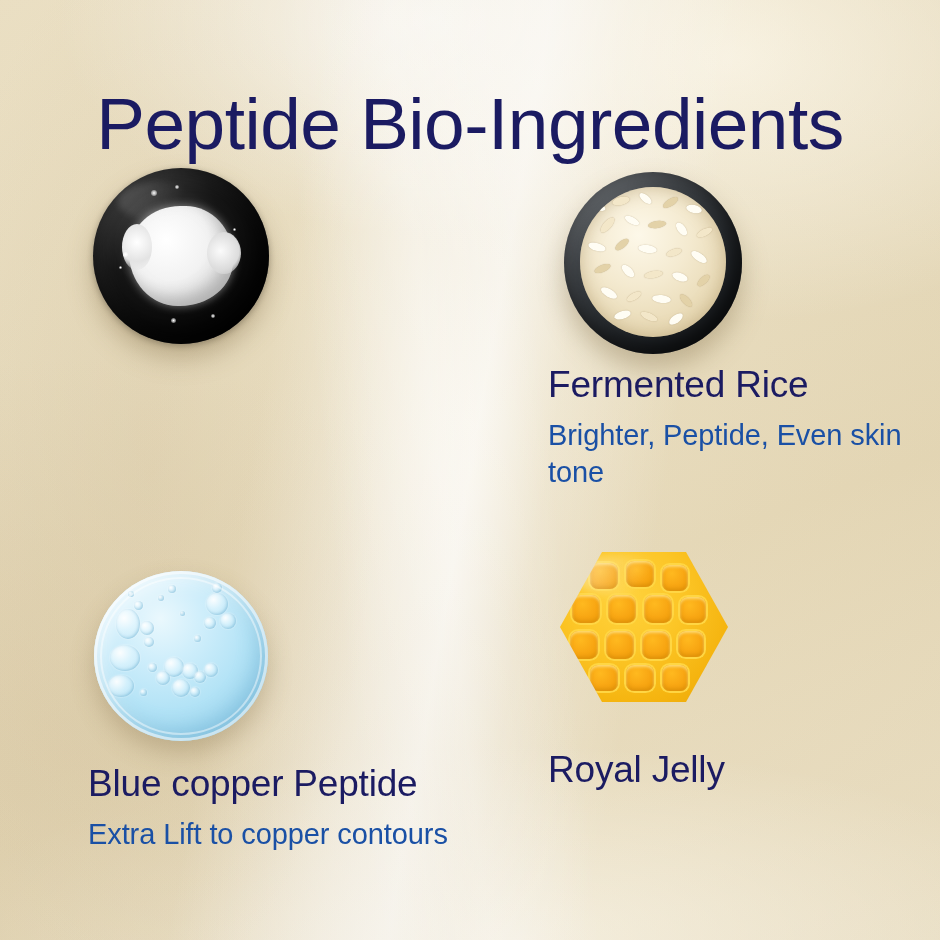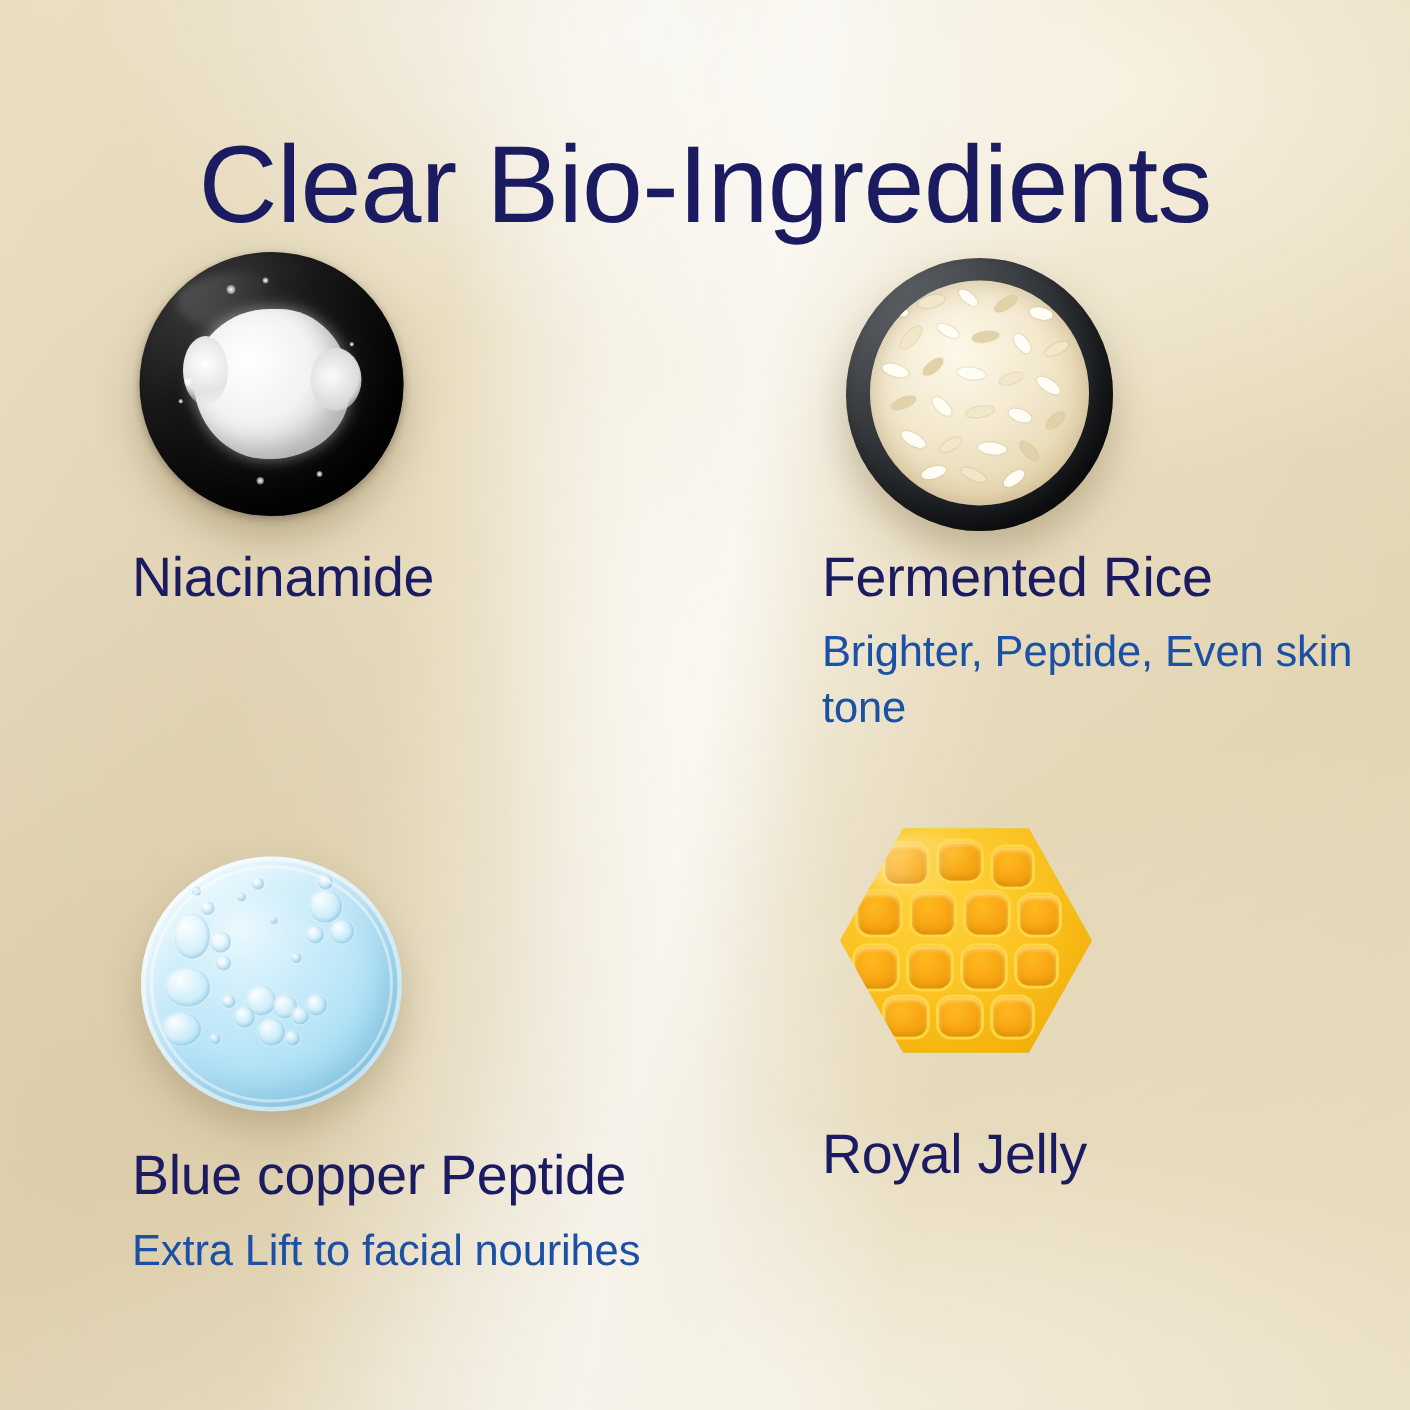--- a/index.html
+++ b/index.html
@@ -273,38 +273,37 @@
     background: linear-gradient(120deg, rgba(255,255,255,0.45), rgba(255,255,255,0) 70%);
     filter: blur(4px);
     pointer-events: none;
   }
 </style>
 </head>
 <body>
 
 <div id="poster">
 
-  <h1 class="page-title">Clear Bio-Ingredients</h1>
+  <h1 class="page-title">Peptide Bio-Ingredients</h1>
 
   <div class="cards">
 
     <div class="card c0">
       <div class="thumb-wrap">
         <div class="dish-black">
           <div class="powder"></div>
           <span class="speck" style="left:58px;top:22px;width:6px;height:6px;"></span>
           <span class="speck" style="left:82px;top:17px;width:4px;height:4px;"></span>
           <span class="speck" style="left:30px;top:84px;width:5px;height:5px;"></span>
           <span class="speck" style="left:26px;top:98px;width:3px;height:3px;"></span>
           <span class="speck" style="left:78px;top:150px;width:5px;height:5px;"></span>
           <span class="speck" style="left:118px;top:146px;width:4px;height:4px;"></span>
           <span class="speck" style="left:140px;top:60px;width:3px;height:3px;"></span>
         </div>
       </div>
-      <div class="card-title">Niacinamide</div>
     </div>
 
     <div class="card c1">
       <div class="thumb-wrap">
         <div class="bowl-dark">
           <div class="rice-fill">
             <span class="grain" style="left:10px;top:16px;width:16px;height:7px;transform:rotate(22deg);"></span>
             <span class="grain md" style="left:32px;top:10px;width:18px;height:8px;transform:rotate(-14deg);"></span>
             <span class="grain" style="left:58px;top:8px;width:15px;height:7px;transform:rotate(40deg);"></span>
             <span class="grain dk" style="left:82px;top:12px;width:17px;height:7px;transform:rotate(-32deg);"></span>
@@ -361,21 +360,21 @@
           <span class="bub" style="left:110px;top:92px;width:14px;height:14px;"></span>
           <span class="bub" style="left:64px;top:24px;width:6px;height:6px;"></span>
           <span class="bub" style="left:86px;top:40px;width:5px;height:5px;"></span>
           <span class="bub" style="left:100px;top:64px;width:7px;height:7px;"></span>
           <span class="bub" style="left:46px;top:118px;width:7px;height:7px;"></span>
           <span class="bub" style="left:74px;top:14px;width:8px;height:8px;"></span>
           <span class="bub" style="left:34px;top:20px;width:6px;height:6px;"></span>
         </div>
       </div>
       <div class="card-title">Blue copper Peptide</div>
-      <div class="card-sub">Extra Lift to facial nourihes</div>
+      <div class="card-sub">Extra Lift to copper contours</div>
     </div>
 
     <div class="card c3">
       <div class="thumb-wrap">
         <div class="comb">
           <span class="cell" style="left:30px;top:14px;width:28px;height:26px;"></span>
           <span class="cell" style="left:66px;top:12px;width:28px;height:26px;"></span>
           <span class="cell" style="left:102px;top:16px;width:26px;height:26px;"></span>
           <span class="cell" style="left:12px;top:46px;width:28px;height:28px;"></span>
           <span class="cell" style="left:48px;top:46px;width:28px;height:28px;"></span>

